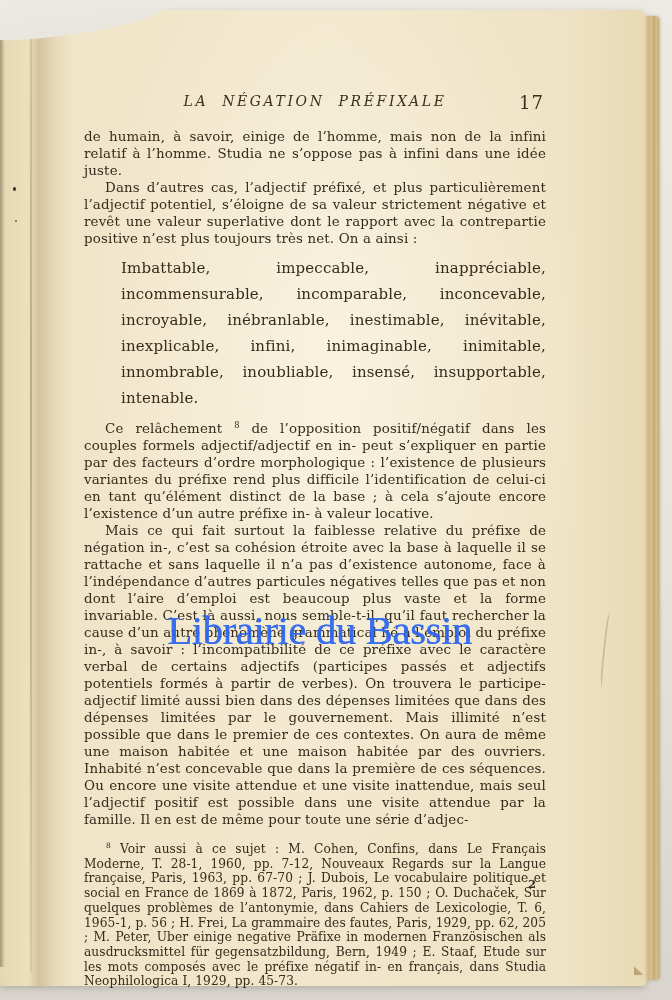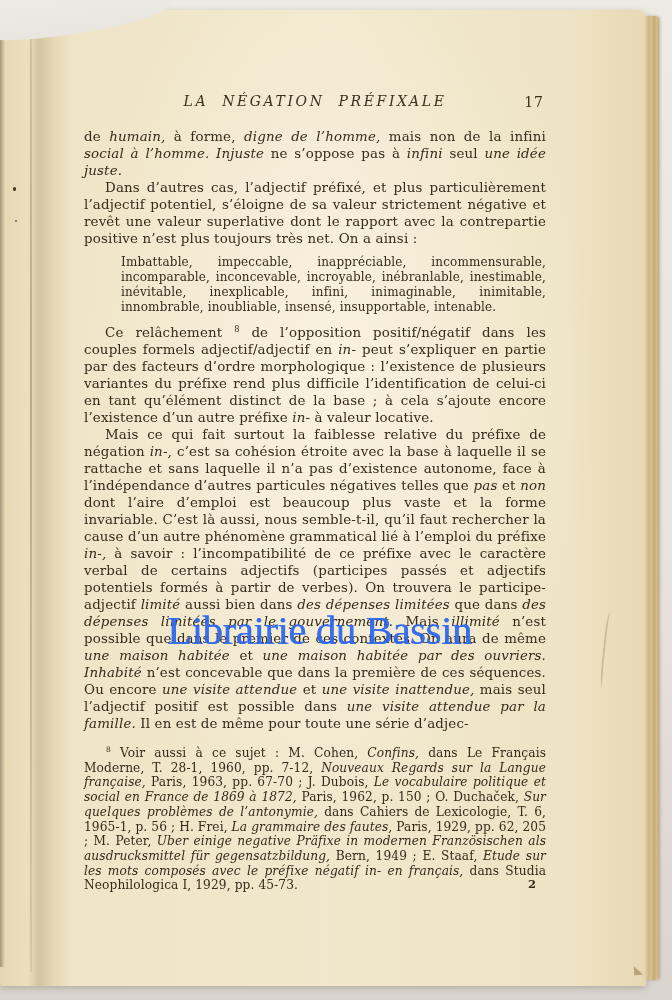--- a/index.html
+++ b/index.html
@@ -72,31 +72,31 @@
   }
   .running-head{
     position:relative;height:16px;margin-bottom:19px;
     text-align:center;
   }
   .head-title{
     font-style:italic;font-size:14px;letter-spacing:2.6px;word-spacing:7px;
     color:#3b2f1e;
   }
   .page-number{
-    position:absolute;right:2px;top:1px;font-size:14px;letter-spacing:1px;
+    position:absolute;right:2px;top:1px;font-size:18px;letter-spacing:1px;
     font-style:normal;color:#3b2f1e;
   }
   p{margin:0;}
   p.indent{text-indent:21px;}
   .quote{
     margin:8px 0 9px 37px;
-    font-size:12px;line-height:15px;
+    font-size:15px;line-height:26px;
   }
   .sp-before{margin-top:8px;}
-  .it{font-style:italic;}
+  .it{}
   sup{font-size:.62em;line-height:0;vertical-align:super;letter-spacing:0;}
   .footnote{
     margin-top:14px;
     font-size:12.2px;line-height:14.7px;
     text-indent:22px;
     letter-spacing:.1px;
   }
   .signature{
     position:absolute;left:528px;top:877px;
     font-size:11.5px;font-weight:bold;color:#362b1c;
@@ -132,21 +132,21 @@
   <div class="corner-fold"></div>
   <div class="pencil-mark"></div>
 
   <div class="content">
 
     <div class="running-head">
       <span class="head-title">LA NÉGATION PRÉFIXALE</span>
       <span class="page-number">17</span>
     </div>
 
-    <p class="body"><span>de </span><span class="it">humain,</span><span> à forme, </span><span class="it">digne de l’homme,</span><span> mais non de la infini </span><span class="it">social à l’homme.</span><span> </span><span class="it">Injuste</span><span> ne s’oppose pas à </span><span class="it">infini</span><span> seul </span><span class="it">une idée juste.</span></p>
+    <p class="body"><span>de </span><span class="it">humain,</span><span> à savoir, </span><span class="it">einige de l’homme,</span><span> mais non de la infini </span><span class="it">relatif à l’homme.</span><span> </span><span class="it">Studia</span><span> ne s’oppose pas à </span><span class="it">infini</span><span> dans </span><span class="it">une idée juste.</span></p>
     <p class="body indent"><span>Dans d’autres cas, l’adjectif préfixé, et plus particulièrement l’adjectif potentiel, s’éloigne de sa valeur strictement négative et revêt une valeur superlative dont le rapport avec la contrepartie positive n’est plus toujours très net. On a ainsi :</span></p>
     <p class="quote"><span>Imbattable, impeccable, inappréciable, incommensurable, incomparable, inconcevable, incroyable, inébranlable, inestimable, inévitable, inexplicable, infini, inimaginable, inimitable, innombrable, inoubliable, insensé, insupportable, intenable.</span></p>
     <p class="body indent sp-before"><span>Ce relâchement </span><sup>8</sup><span> de l’opposition positif/négatif dans les couples formels adjectif/adjectif en </span><span class="it">in-</span><span> peut s’expliquer en partie par des facteurs d’ordre morphologique : l’existence de plusieurs variantes du préfixe rend plus difficile l’identification de celui-ci en tant qu’élément distinct de la base ; à cela s’ajoute encore l’existence d’un autre préfixe </span><span class="it">in-</span><span> à valeur locative.</span></p>
     <p class="body indent"><span>Mais ce qui fait surtout la faiblesse relative du préfixe de négation </span><span class="it">in-,</span><span> c’est sa cohésion étroite avec la base à laquelle il se rattache et sans laquelle il n’a pas d’existence autonome, face à l’indépendance d’autres particules négatives telles que </span><span class="it">pas</span><span> et </span><span class="it">non</span><span> dont l’aire d’emploi est beaucoup plus vaste et la forme invariable. C’est là aussi, nous semble-t-il, qu’il faut rechercher la cause d’un autre phénomène grammatical lié à l’emploi du préfixe </span><span class="it">in-,</span><span> à savoir : l’incompatibilité de ce préfixe avec le caractère verbal de certains adjectifs (participes passés et adjectifs potentiels formés à partir de verbes). On trouvera le participe-adjectif </span><span class="it">limité</span><span> aussi bien dans </span><span class="it">des dépenses limitées</span><span> que dans </span><span class="it">des dépenses limitées par le gouvernement.</span><span> Mais </span><span class="it">illimité</span><span> n’est possible que dans le premier de ces contextes. On aura de même </span><span class="it">une maison habitée</span><span> et </span><span class="it">une maison habitée par des ouvriers.</span><span> </span><span class="it">Inhabité</span><span> n’est concevable que dans la première de ces séquences. Ou encore </span><span class="it">une visite attendue</span><span> et </span><span class="it">une visite inattendue,</span><span> mais seul l’adjectif positif est possible dans </span><span class="it">une visite attendue par la famille.</span><span> Il en est de même pour toute une série d’adjec-</span></p>
 
     <p class="footnote"><sup>8</sup><span> Voir aussi à ce sujet : M. Cohen, </span><span class="it">Confins,</span><span> dans Le Français Moderne, T. 28-1, 1960, pp. 7-12, </span><span class="it">Nouveaux Regards sur la Langue française,</span><span> Paris, 1963, pp. 67-70 ; J. Dubois, </span><span class="it">Le vocabulaire politique et social en France de 1869 à 1872,</span><span> Paris, 1962, p. 150 ; O. Duchaček, </span><span class="it">Sur quelques problèmes de l’antonymie,</span><span> dans Cahiers de Lexicologie, T. 6, 1965-1, p. 56 ; H. Frei, </span><span class="it">La grammaire des fautes,</span><span> Paris, 1929, pp. 62, 205 ; M. Peter, </span><span class="it">Uber einige negative Präfixe in modernen Französischen als ausdrucksmittel für gegensatzbildung,</span><span> Bern, 1949 ; E. Staaf, </span><span class="it">Etude sur les mots composés avec le préfixe négatif in- en français,</span><span> dans Studia Neophilologica I, 1929, pp. 45-73.</span></p>
   </div>
 
   <div class="signature">2</div>
 

